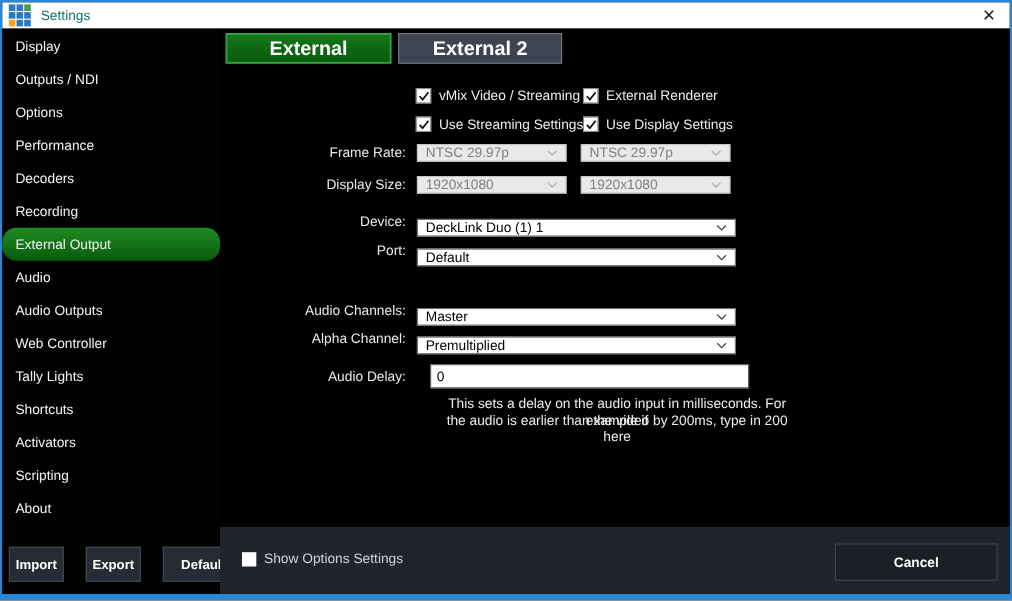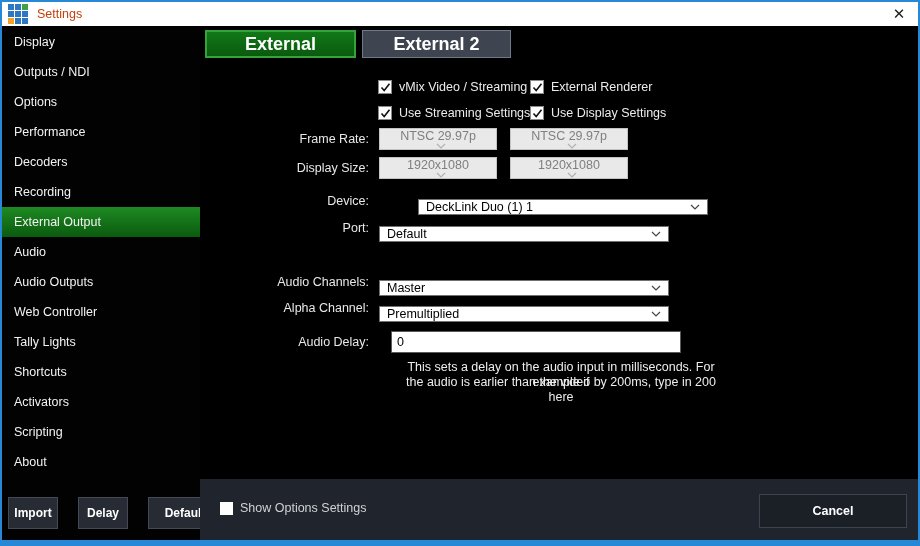--- a/index.html
+++ b/index.html
@@ -7,29 +7,29 @@
   .frame { width:920px; height:546px; background:#2788d8; padding:2px 2px 6px 2px; }
   .window { position:relative; width:916px; height:538px; background:#000; overflow:hidden; }
 
   
   .titlebar { position:absolute; top:0; left:0; width:100%; height:24px; background:#ffffff;
               display:flex; align-items:center; padding-left:6px; }
   .logo { display:grid; grid-template-columns:repeat(3,6px); grid-auto-rows:6px; gap:1px; margin-right:9px; }
   .logo i { display:block; background:#2e78c2; }
   .logo i.g { background:#43a047; }
   .logo i.o { background:#f2a423; }
-  .title { font-size:12.5px; color:#c2410c; }
+  .title { font-size:12.5px; color:#0f766e; }
   .close { position:absolute; right:2px; top:0; width:34px; height:24px; display:flex;
            align-items:center; justify-content:center; font-size:15px; color:#222; cursor:default; }
 
   
   .sidebar { position:absolute; left:0; top:24px; width:198px; height:514px; background:#020202; }
   .side-list { position:absolute; top:1px; left:0; right:0; }
   .side-item { height:30px; line-height:30px; padding-left:12px; color:#f2f2f2; font-size:12.5px; }
-  .side-item.selected { background:linear-gradient(180deg,#1e8a22,#0a5a0e); }
+  .side-item.selected { background:linear-gradient(180deg,#1e8a22,#0a5a0e);border-radius:13px; }
   .side-btns { position:absolute; left:6px; top:471px; display:flex; gap:20px; }
   .btn-dark { height:32px; background:#272c34; border:1px solid #434a55; color:#fff; font-weight:bold;
               font-size:12px; display:flex; align-items:center; justify-content:center; }
   .btn-import { width:50px; } .btn-export { width:50px; } .btn-default { width:74px; }
 
   
   .main { position:absolute; left:198px; top:24px; width:718px; height:453px; background:#000; }
   .tab { position:absolute; top:4px; height:28px; display:flex; align-items:center; justify-content:center;
          font-size:18px; font-weight:bold; color:#fff; }
   .tab1 { left:5px; width:151px; }
@@ -48,26 +48,26 @@
 
   
   .row { position:absolute; left:0; display:flex; align-items:center; }
   .flabel { width:169px; text-align:right; color:#e8e8e8; font-size:12.5px; flex:none; }
   .ctrl { margin-left:10px; display:flex; }
   .select { height:100%; background:#fff; border:1px solid #707070; display:flex; align-items:center;
             justify-content:space-between; padding:0 7px; font-size:12.5px; color:#000; }
   .select.disabled { background:#e9e9e9; border-color:#c3c3c3; color:#7f7f7f; }
   .select.disabled .chev { opacity:.45; }
   .select.wide { width:290px;margin-top:12px; }
-  .select.half { width:118px;flex-direction:column; }
+  .select.half { width:136px; }
   .half2 { margin-left:13px; width:139px; }
   .chev { flex:none; margin-left:6px; display:flex; }
   .row-frame-rate { top:103px; height:20px; }
   .row-output-size { top:132px; height:20px; }
-  .row-device { top:164px; height:21px;gap:39px; }
+  .row-device { top:164px; height:21px; }
   .row-port { top:191px; height:21px; }
   .row-audio-channels { top:245px; height:21px; }
   .row-alpha-channel { top:271px; height:21px; }
   .row-audio-delay { top:305px; height:22px;gap:12px; }
   .text-input { width:290px; height:22px; border:1px solid #5a5a5a; background:#fff; color:#000;
                 font-size:12.5px; padding:0 5px; font-family:"Liberation Sans", sans-serif; }
   .help { position:absolute; left:163px; width:316px; text-align:center; color:#ededed;
           font-size:12.5px; line-height:15px;margin-left:40px; }
   .help1 { top:334px; } .help2 { top:349px; }
 
@@ -116,21 +116,21 @@
       <div class="side-item">Audio Outputs</div>
       <div class="side-item">Web Controller</div>
       <div class="side-item">Tally Lights</div>
       <div class="side-item">Shortcuts</div>
       <div class="side-item">Activators</div>
       <div class="side-item">Scripting</div>
       <div class="side-item">About</div>
     </div>
     <div class="side-btns">
       <div class="btn-dark btn-import">Import</div>
-      <div class="btn-dark btn-export">Delay</div>
+      <div class="btn-dark btn-export">Export</div>
       <div class="btn-dark btn-default">Default</div>
     </div>
   </div>
 
   <div class="main">
     <div class="tab tab1 active">External</div>
     <div class="tab tab2">External 2</div>
 
     <div class="cb cb1 checked">
       <span class="box">

